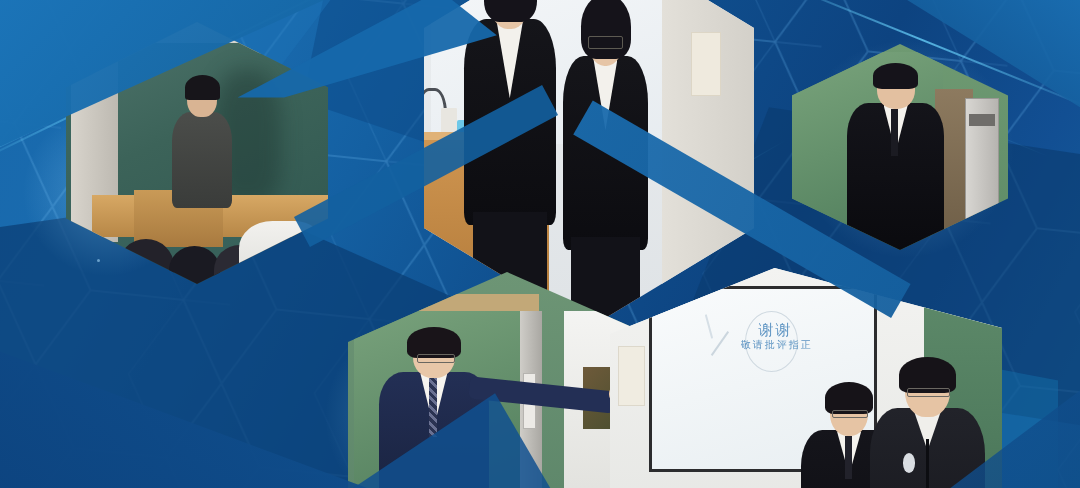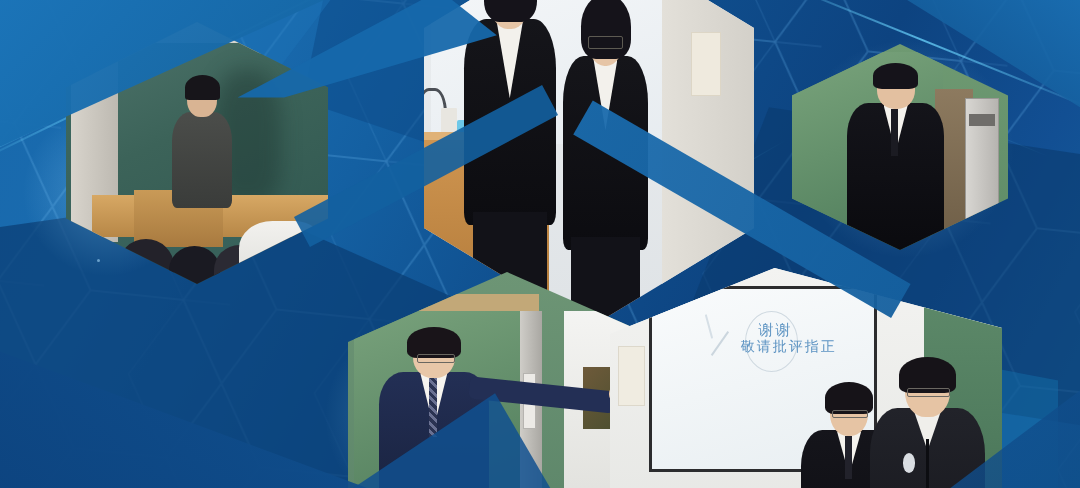--- a/index.html
+++ b/index.html
@@ -222,21 +222,21 @@
   .p5{ background:linear-gradient(#f2f3f2,#e3e6e5); }
   .p5 .wall{ position:absolute; inset:0; background:linear-gradient(#f3f3f1,#e4e5e2); }
   .p5 .scr{ position:absolute; left:10%; top:6%; width:58%; height:62%;
     background:linear-gradient(165deg,#f9fbfc,#e9eff2);
     border:3px solid #2c2c2e; }
   .p5 .ring{ position:absolute; left:42%; top:12%; width:24%; height:34%;
     border:1px solid #cfd9e0; border-radius:50%; }
   .p5 .t1{ position:absolute; left:48%; top:18%; color:#5c93c2;
     font-size:15px; letter-spacing:2px; font-family:"DejaVu Sans",sans-serif; }
   .p5 .t2{ position:absolute; left:40%; top:27%; color:#5c93c2;
-    font-size:14px; letter-spacing:2px; font-family:Liberation Serif, serif; }
+    font-size:10px; letter-spacing:2px; font-family:Liberation Serif, serif; }
   .p5 .swoosh{ position:absolute; left:30%; top:22%; width:2px; height:16%;
     background:#cbd6de; transform:rotate(35deg); }
   .p5 .swoosh2{ position:absolute; left:25%; top:14%; width:2px; height:14%;
     background:#d6dfe6; transform:rotate(-15deg); border-radius:2px; }
   .p5 .poster{ position:absolute; left:2%; top:26%; width:7%; height:20%;
     background:#f0ece1; border:1px solid #ddd8cb; }
   .p5 .board-r{ position:absolute; right:-6%; top:4%; width:26%; height:74%;
     background:linear-gradient(#5e8a6a,#4a7659); }
   .p5 .m{ position:absolute; bottom:-6%; }
   .p5 .m1{ left:50%; width:22%; height:66%; }

